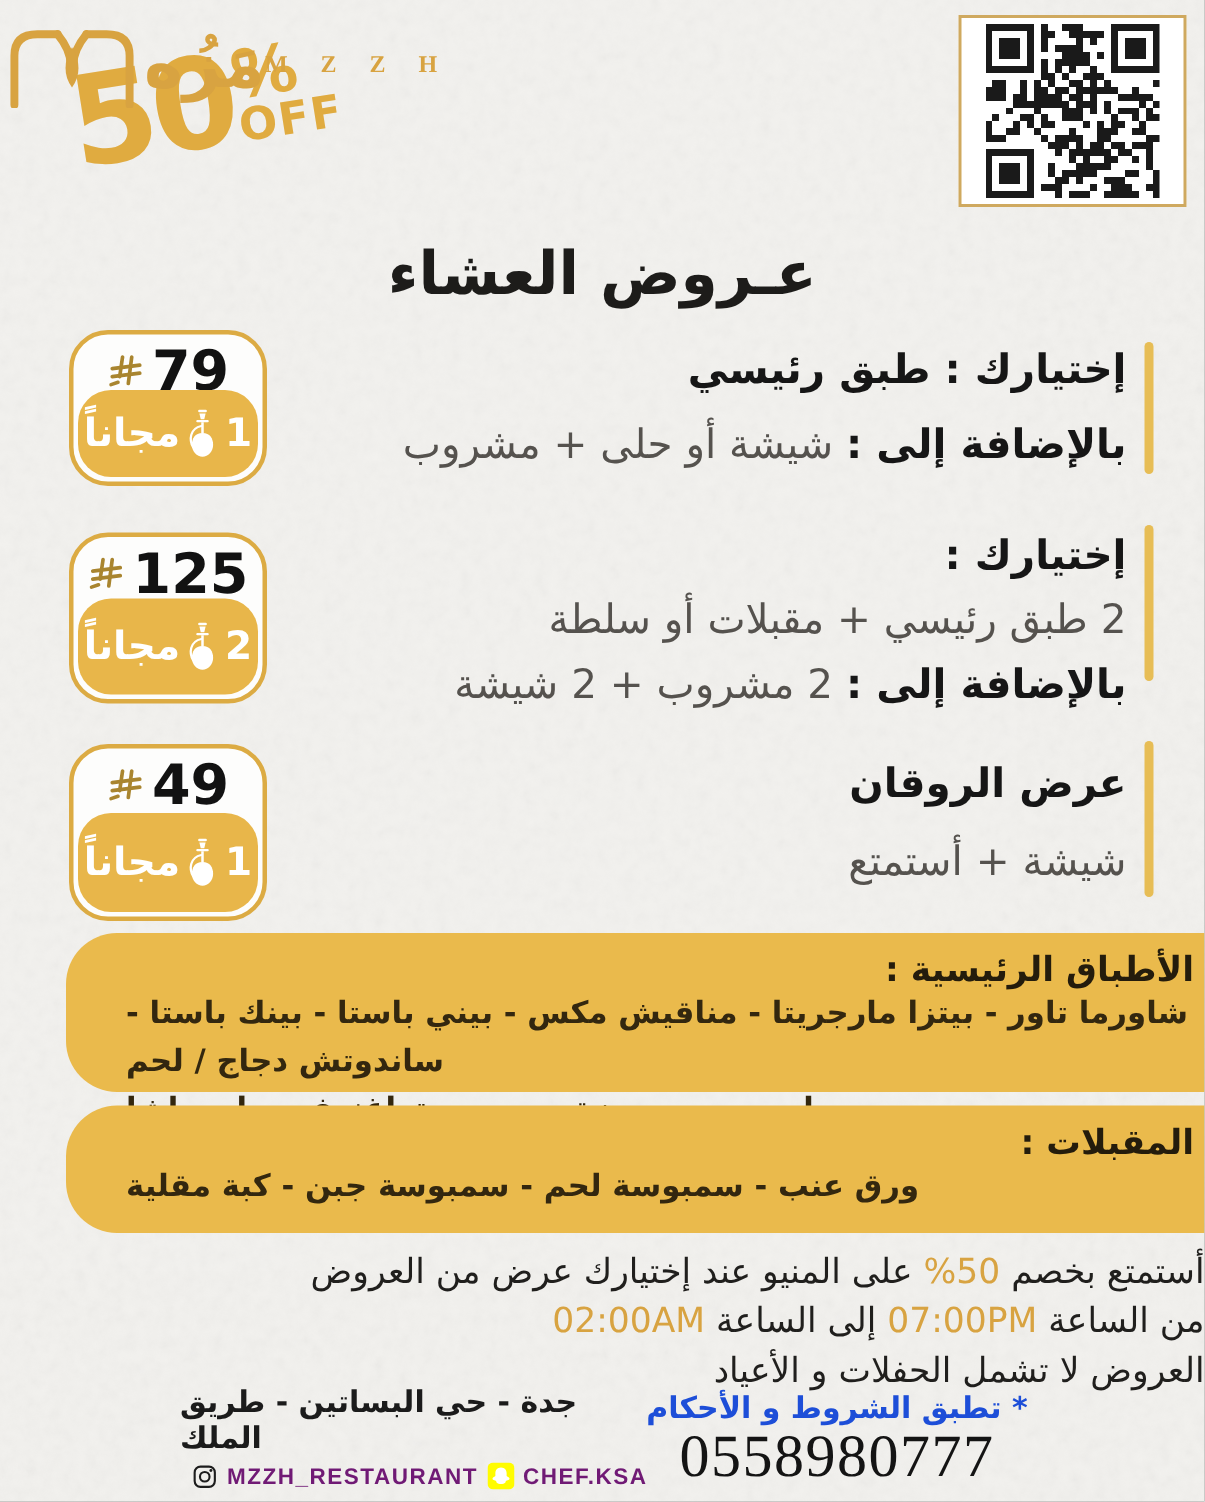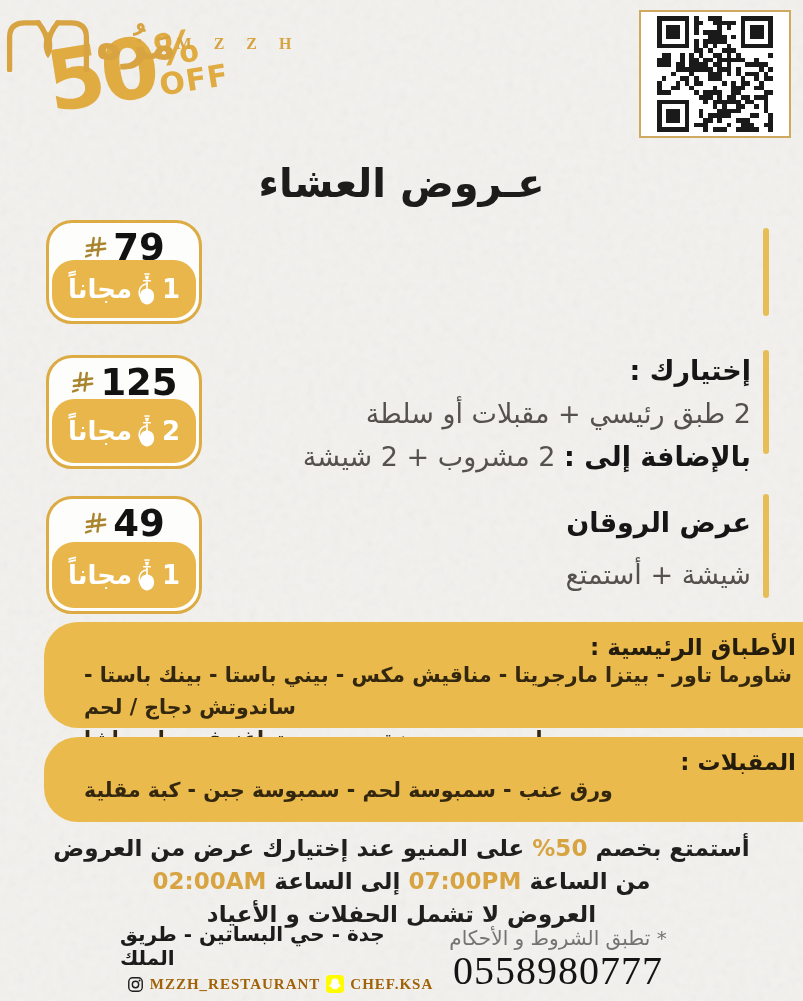--- a/index.html
+++ b/index.html
@@ -25,21 +25,21 @@
   .logo .latin{font-size:16px;letter-spacing:9px;font-weight:700;margin-top:2px;font-family:"Liberation Serif",serif}
 
   
   .qr{position:absolute;right:12px;top:10px;width:152px;height:128px;background:#fff;
     border:2px solid #cfa95f;display:flex;align-items:center;justify-content:center}
 
   
   .title{position:absolute;left:0;right:0;top:160px;text-align:center;font-size:40px;font-weight:800;color:var(--ink);direction:rtl}
 
   
-  .badge{position:absolute;left:46px;width:156px;background:#fdfdfc;border:3px solid #dcab43;
+  .badge{position:absolute;left:46px;width:132px;background:#fdfdfc;border:3px solid #dcab43;
     border-radius:26px;display:flex;flex-direction:column;overflow:hidden}
   .badge .price{flex:0 0 auto;display:flex;direction:ltr;align-items:center;justify-content:center;gap:4px;padding-top:5px}
   .badge .price .num{font-size:37px;font-weight:800;color:#121212;line-height:40px}
   .badge .pill{position:absolute;left:3px;right:3px;bottom:3px;background:#e8b64a;border-radius:22px;
     display:flex;direction:rtl;align-items:center;justify-content:center;gap:5px;color:#fff;font-weight:800;font-size:26px}
   .b1{top:220px;height:104px}.b1 .pill{height:58px}
   .b2{top:355px;height:114px}.b2 .pill{height:64px}
   .b3{top:496px;height:118px}.b3 .pill{height:66px}
 
   .gold-bar{position:absolute;right:34px;width:6px;border-radius:3px;background:var(--gold-bar)}
@@ -55,33 +55,33 @@
 
   
   .gold-box{position:absolute;left:44px;width:792px;background:var(--gold-box);border-radius:34px;
     direction:rtl;color:var(--box-ink);padding:12px 40px}
   .gold-box .hdr{font-weight:800;font-size:23px;color:#241c0c}
   .gold-box .ln{font-size:20.5px;font-weight:700;line-height:1.55;text-align:left;color:#33270f}
   .mains{top:622px;height:106px}
   .apps{top:737px;height:85px}
 
   
-  .promo{position:absolute;left:0;right:0;top:832px;direction:rtl;text-align:center;color:#201f1d;font-weight:700}
+  .promo{position:absolute;left:0;right:0;top:832px;direction:rtl;color:#201f1d;font-weight:400}
   .promo .pl{font-size:23px;line-height:33px}
   .promo .gold{color:var(--gold-text)}
   .ltr{direction:ltr;unicode-bidi:isolate;display:inline-block}
 
   
   .f-right{position:absolute;right:90px;top:926px;width:310px;text-align:center;direction:rtl}
-  .f-right .terms{font-size:20px;font-weight:400;color:#737373}
+  .f-right .terms{font-size:20px;font-weight:700;color:#1d4ed8}
   .f-right .phone{font-family:Liberation Serif, serif;font-size:40px;line-height:42px;color:#141414;letter-spacing:1px;direction:ltr}
   .f-left{position:absolute;left:120px;top:922px;width:320px;text-align:left}
   .f-left .addr{font-size:20px;font-weight:800;color:#1b1b1b;direction:rtl}
   .f-left .social{display:flex;align-items:center;justify-content:center;gap:6px;margin-top:5px;
-    font-family:Liberation Serif, serif;font-size:15px;letter-spacing:1px;color:#a16207;font-weight:700}
+    font-family:Liberation Sans, sans-serif;font-size:15px;letter-spacing:1px;color:#701a75;font-weight:700}
   .icon{display:inline-flex;vertical-align:middle}
 </style>
 </head>
 <body>
 
 <div class="page">
   <svg class="texture" width="803" height="1001">
     <filter id="paper">
         <feTurbulence type="fractalNoise" baseFrequency="0.12" numOctaves="3" stitchTiles="stitch"></feTurbulence>
         <feColorMatrix type="saturate" values="0"></feColorMatrix>
@@ -361,20 +361,27 @@
         <rect x="8.5" y="0" width="7" height="2" rx="1"></rect>
           <path d="M9.5 3 h5 l-1.1 4.5 h-2.8 Z"></path>
         <rect x="7" y="8.2" width="10" height="1.8" rx=".9"></rect>
           <rect x="11" y="10" width="2" height="9"></rect>
         <path d="M12 18.5 c-6 0 -8.5 4.5 -8.5 9.5 C3.5 33.5 7.5 37.5 12 37.5 s8.5 -4 8.5 -9.5 C20.5 23 18 18.5 12 18.5 Z"></path>
         <path d="M11 13 C2 15 1 24 4.5 30" stroke="#fff" stroke-width="1.8" fill="none" stroke-linecap="round"></path>
       </svg>
       <span>مجاناً</span>
     </div>
   </div>
+  <div class="offer-text ot1">
+    <div class="l b">إختيارك : طبق رئيسي</div>
+    <div class="l">
+      <span class="b">بالإضافة إلى :</span>
+      <span class="r">شيشة أو حلى + مشروب</span>
+    </div>
+  </div>
   <div class="gold-bar bar1"></div>
 
   <div class="badge b2">
     <div class="price">
       <svg class="icon" width="26" height="26" viewBox="0 0 34 32" fill="none" stroke="#a9852f" stroke-width="3.2" stroke-linecap="round">
         <path d="M14 3 L11.5 20"></path>
           <path d="M22 3 L19 26"></path>
           <path d="M5 13 L29 10"></path>
           <path d="M5 20 L29 17"></path>
           <path d="M4 27 L10 25"></path>

